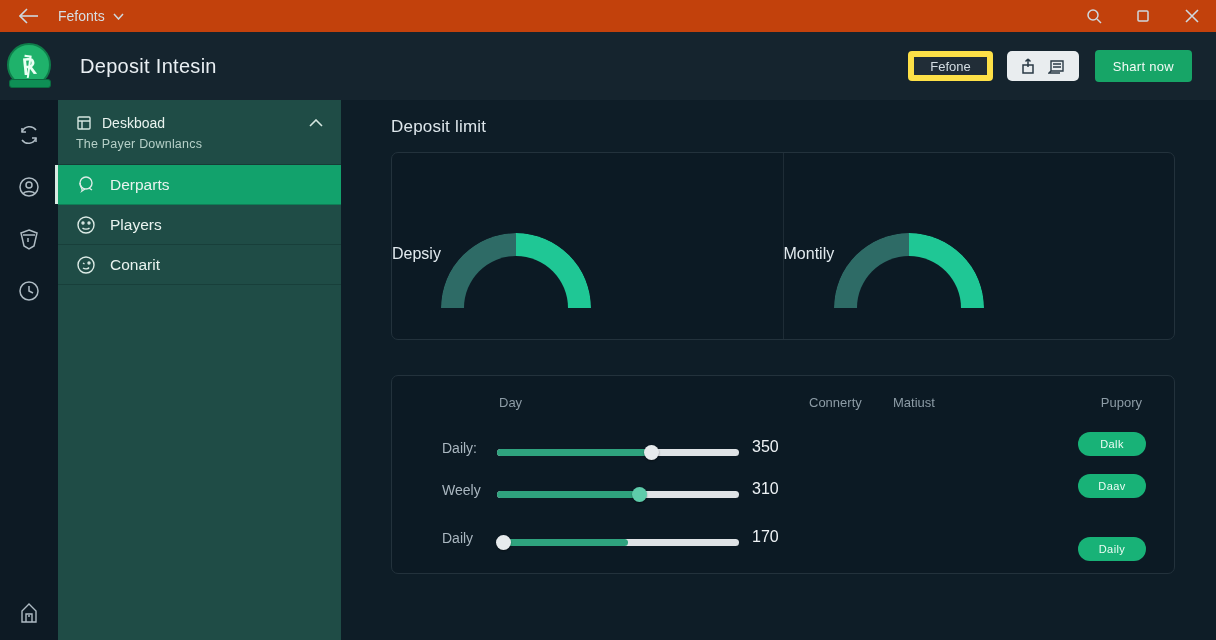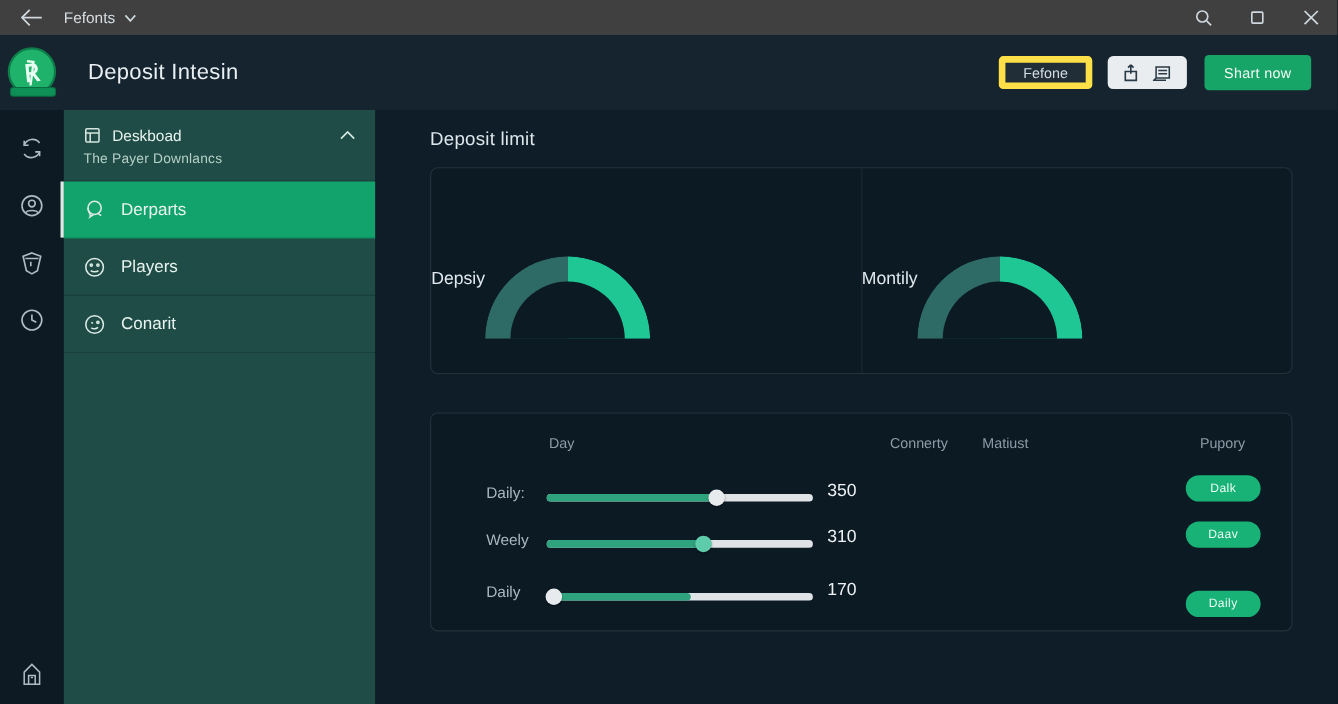--- a/index.html
+++ b/index.html
@@ -1,21 +1,21 @@
 <!DOCTYPE html>
 <html><head>
 <meta charset="utf-8">
 <style>
   * { margin:0; padding:0; box-sizing:border-box; }
   html,body { width:1216px; height:640px; overflow:hidden; background:#0e1d27;
               font-family:"Liberation Sans", sans-serif; color:#e8eef2; }
   .app { width:1216px; height:640px; display:flex; flex-direction:column; }
 
   
-  .titlebar { height:32px; background:#404040; display:flex; align-items:center; flex:0 0 32px; }
+  .titlebar { height:32px; background:#c2410c; display:flex; align-items:center; flex:0 0 32px; }
   .tb-back { width:58px; display:flex; justify-content:center; cursor:pointer; }
   .tb-menu { display:flex; align-items:center; gap:8px; color:#d7dee3; font-size:14px; cursor:pointer; }
   .tb-spacer { flex:1; }
   .tb-btn { width:49px; height:32px; display:flex; align-items:center; justify-content:center; cursor:pointer; }
   .tb-btn svg { stroke:#cfd8de; }
 
   
   .header { height:68px; background:#15242e; display:flex; align-items:center; flex:0 0 68px; padding-right:24px; }
   .logo { width:46px; height:46px; margin:0 0 0 7px; position:relative; flex:0 0 46px; }
   .logo .circle { width:44px; height:44px; border-radius:50%; background:#1fb26b; border:2px solid #0f7d4a;
@@ -42,21 +42,21 @@
   .rail .ricon svg { stroke:#aebbc3; }
   .rail .rspacer { flex:1; }
 
   
   .sidebar { width:283px; background:#1f4c46; flex:0 0 283px; display:flex; flex-direction:column; }
   .side-head { padding:15px 18px 13px 18px; border-bottom:1px solid rgba(8,32,28,.35); cursor:pointer; }
   .side-head-row { display:flex; align-items:center; gap:10px; }
   .side-head-row svg { stroke:#d5e6e0; }
   .side-head-label { font-size:14px; color:#e9f3ef; flex:1; }
   .side-sub { font-size:12.5px; color:#b6d0c8; margin-top:6px; letter-spacing:.2px; }
-  .side-item { height:52px; display:flex; align-items:center; gap:14px; padding-left:18px;
+  .side-item { height:40px; display:flex; align-items:center; gap:14px; padding-left:18px;
                font-size:15.5px; color:#e9f3ef; cursor:pointer; position:relative;
                border-bottom:1px solid rgba(8,32,28,.28); }
   .side-item svg { stroke:#dcebe6; }
   .side-item.active { background:#12a26c; }
   .side-item.active::before { content:""; position:absolute; left:-3px; top:0; bottom:0; width:3px; background:#d8e9e2; }
 
   
   .main { flex:1; padding:17px 41px 0 50px; min-width:0; }
   .main h2 { font-size:17px; font-weight:500; color:#dde6eb; margin-bottom:15px; letter-spacing:.2px; }
 
@@ -72,21 +72,21 @@
                 background:conic-gradient(from 270deg at 50% 100%, #2e6b66 0deg 90deg, #1fc795 90deg 180deg); }
   .gauge .hole { position:absolute; left:23px; top:23px; width:104px; height:104px; border-radius:50%;
                  background:#0c1a24; }
 
   .card-limits { margin-top:35px; height:199px; padding:16px 28px 0 50px; position:relative; }
   .limits-head { position:relative; height:22px; font-size:13px; color:#8d9ca6; }
   .lh { position:absolute; top:3px; }
   .lh-day { left:57px; }
   .lh-connerty { left:367px; }
   .lh-matiust { left:451px; }
-  .lh-pupory { right:14px; }
+  .lh-pupory { right:4px; }
 
   .lrow { display:flex; align-items:flex-end; height:40px; margin-top:2px; }
   .lrow.r2 { margin-top:8px; }
   .lrow-label { width:55px; font-size:14px; color:#aab7c0; }
   .slider { width:242px; height:7px; border-radius:4px; background:#dfe3e6; position:relative; cursor:pointer; }
   .slider .fill { position:absolute; left:0; top:0; bottom:0; border-radius:4px; background:#2fa37e; }
   .slider .thumb { position:absolute; top:-4px; width:15px; height:15px; border-radius:50%;
                    background:#e7ebed; box-shadow:0 1px 2px rgba(0,0,0,.4); cursor:grab; }
   .r0 .fill { width:64%; } .r0 .thumb { left:calc(64% - 8px); }
   .r1 .fill { width:59%; } .r1 .thumb { left:calc(59% - 8px); background:#5ecbaa; }

